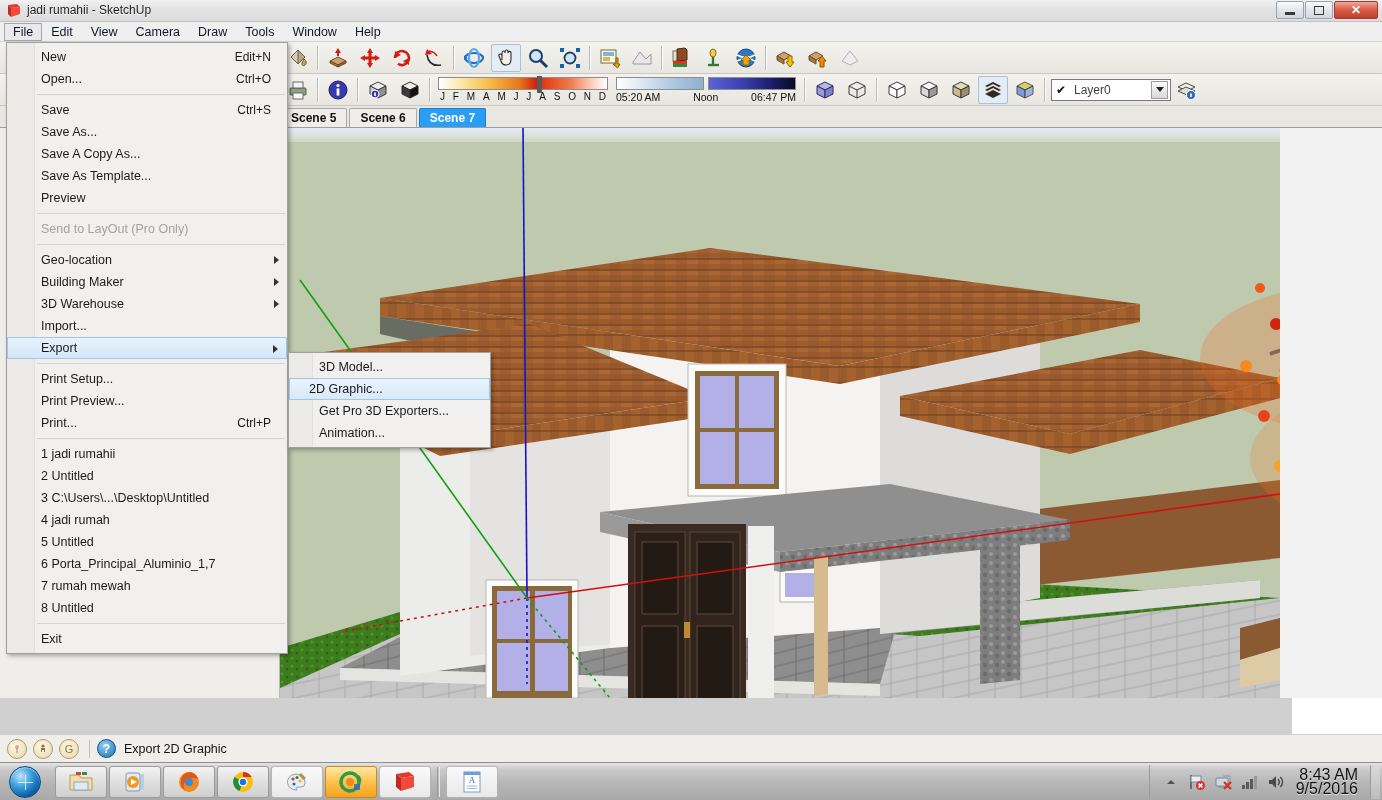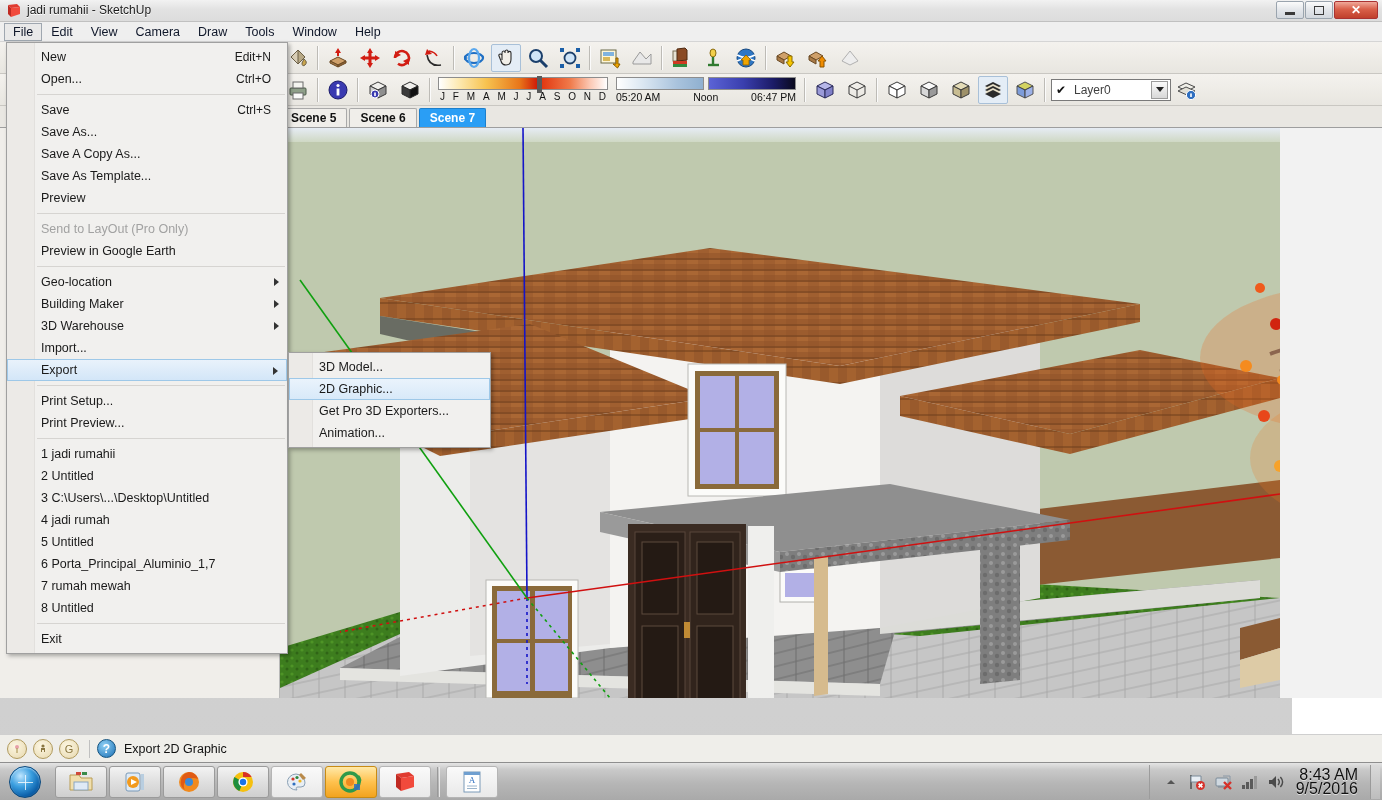--- a/index.html
+++ b/index.html
@@ -302,21 +302,21 @@
   .sm-gutter {
     position:absolute; left:0; top:0; width: 24px; height:100%;
     background:#eceae7; border-right:1px solid #e2e0dd;
   }
   .sm-item {
     position:relative; height: 22px; display:flex; align-items:center;
     padding-left: 30px; font-size: 12.5px; color:#1a1a1a; z-index:2;
   }
   .sm-item.selected {
     background: linear-gradient(180deg,#eaf3fc,#d8e9f9);
-    border:1px solid #9ec8e8; padding-left: 29px;
+    border:1px solid #9ec8e8; padding-left: 19px;
   }
 
   
   svg.scene { display:block; }
 </style>
 </head>
 <body>
 
 <div id="app">
 
@@ -1041,23 +1041,20 @@
       <span>Save As Template...</span>
     </div>
     <div class="fm-item">
       <span>Preview</span>
     </div>
     <div class="fm-sep"></div>
 
     <div class="fm-item disabled">
       <span>Send to LayOut (Pro Only)</span>
     </div>
-    <div class="fm-item">
-      <span>Preview in Google Earth</span>
-    </div>
     <div class="fm-sep"></div>
 
     <div class="fm-item">
       <span>Geo-location</span>
       <span class="fm-sub-arrow"></span>
     </div>
     <div class="fm-item">
       <span>Building Maker</span>
       <span class="fm-sub-arrow"></span>
     </div>
@@ -1072,20 +1069,24 @@
       <span>Export</span>
       <span class="fm-sub-arrow"></span>
     </div>
     <div class="fm-sep"></div>
 
     <div class="fm-item">
       <span>Print Setup...</span>
     </div>
     <div class="fm-item">
       <span>Print Preview...</span>
+    </div>
+    <div class="fm-item">
+      <span>Print...</span>
+      <span class="fm-accel">Ctrl+P</span>
     </div>
     <div class="fm-sep"></div>
 
     <div class="fm-item">
       <span>1 jadi rumahii</span>
     </div>
     <div class="fm-item">
       <span>2 Untitled</span>
     </div>
     <div class="fm-item">

